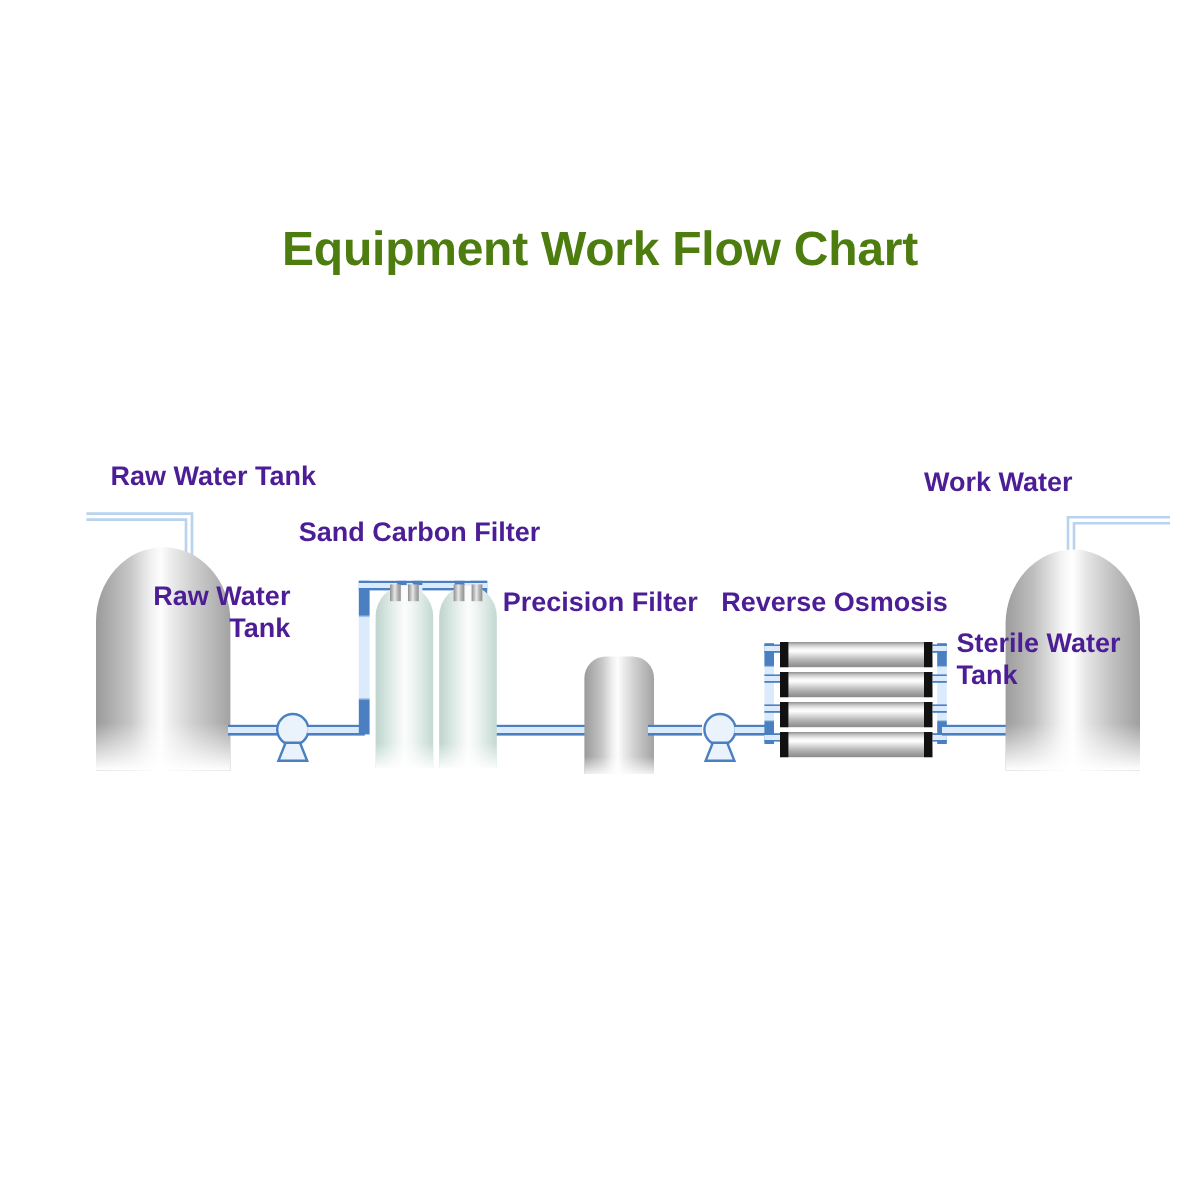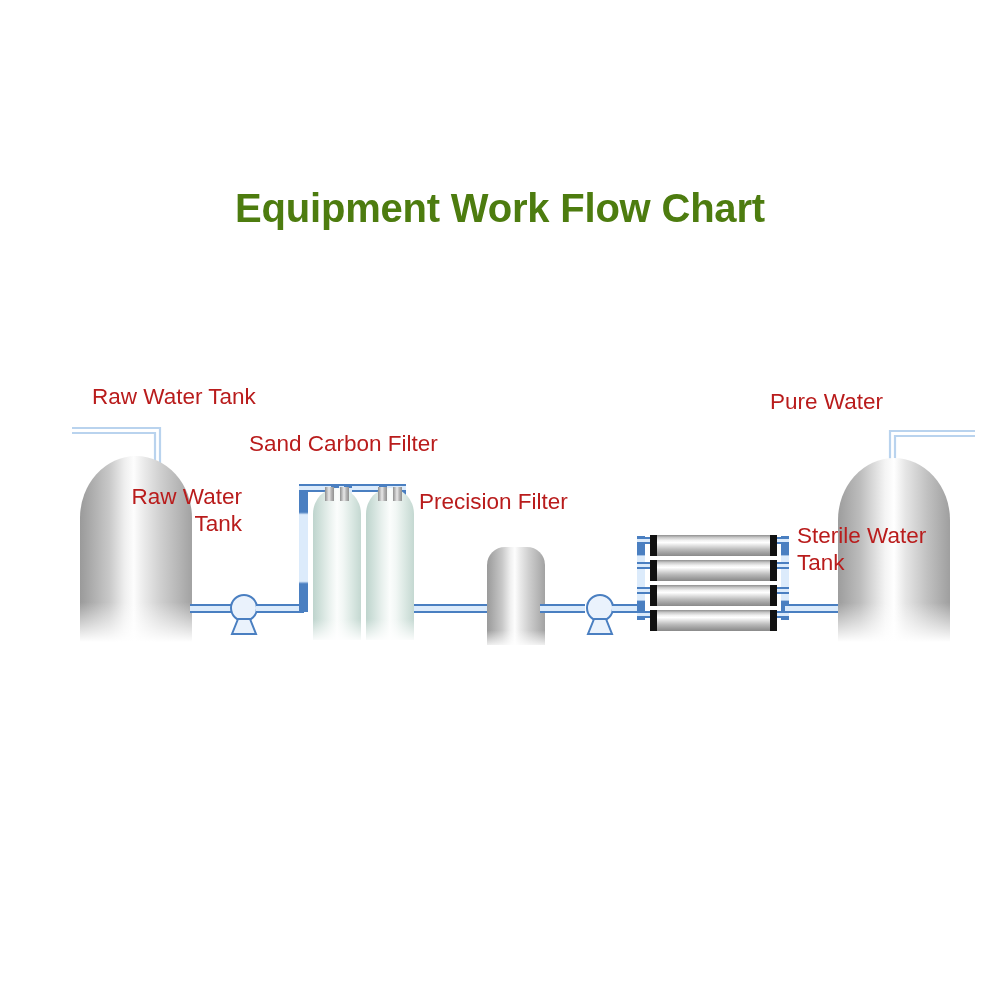--- a/index.html
+++ b/index.html
@@ -33,22 +33,22 @@
     font-weight: bold;
     letter-spacing: -0.2px;
     color: #4d7c0f;
     white-space: nowrap;
   }
 
   
   .label {
     position: absolute;
     font-size: 22.5px;
-    font-weight: normal;
-    color: #b91c1c;
+    font-weight: bold;
+    color: #4c1d95;
     white-space: nowrap;
     line-height: 1.18;
   }
   .label.centered { text-align: right; }
 
   
   #diagram {
     position: absolute;
     left: 0;
     top: 0;
@@ -260,21 +260,22 @@
 
   <div class="label centered" style="left:82px; top:484px; width:160px;">
     <span>Raw Water</span><br>
     <span>Tank</span>
   </div>
 
   <div class="label" style="left:419px; top:489px;">Precision Filter</div>
 
   <div class="label" style="left:249px; top:431px;">Sand Carbon Filter</div>
 
-
-  <div class="label" style="left:770px; top:389px;">Pure Water</div>
+  <div class="label" style="left:601px; top:489px;">Reverse Osmosis</div>
+
+  <div class="label" style="left:770px; top:389px;">Work Water</div>
 
   <div class="label" style="left:752px; top:523px;margin-left:45px;">
     <span>Sterile Water</span><br>
     <span>Tank</span>
   </div>
 
 </div>
 
 </body></html>

